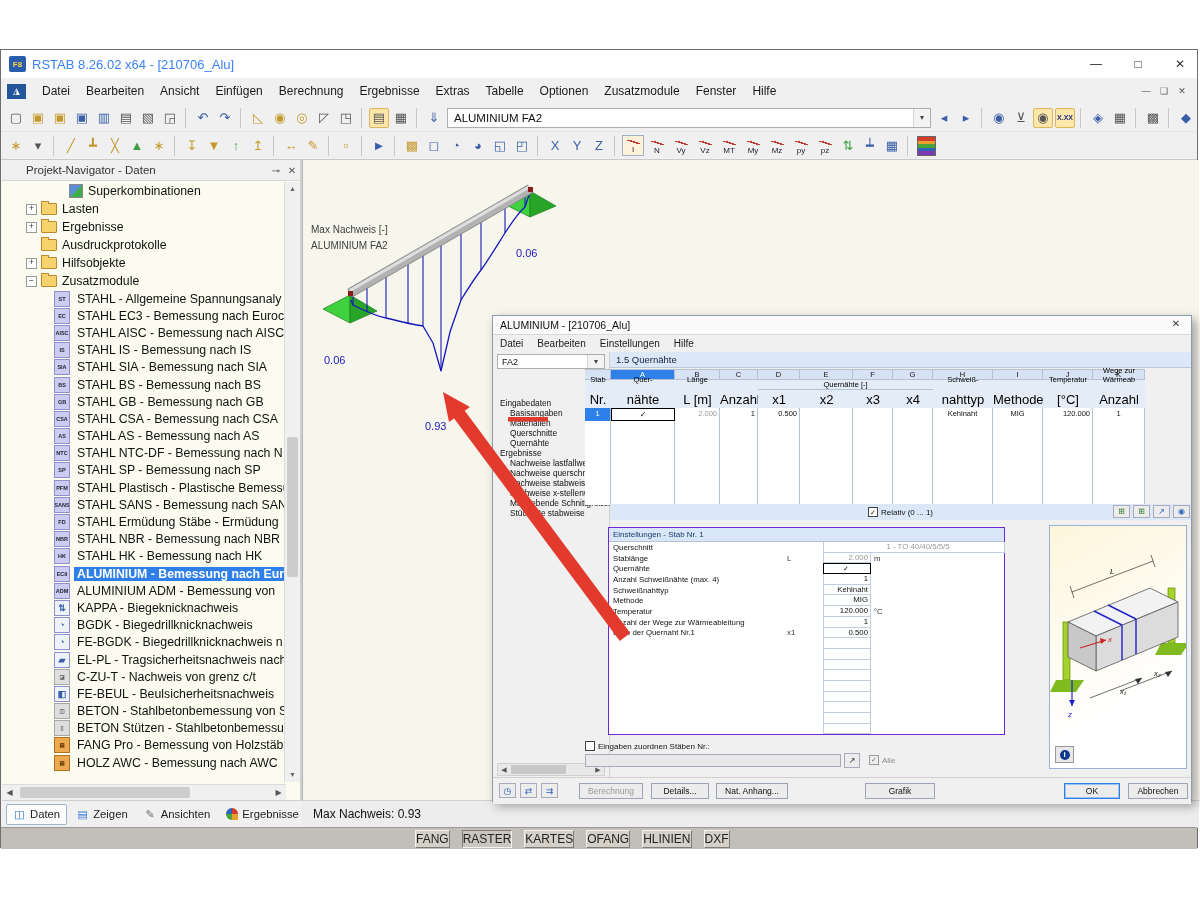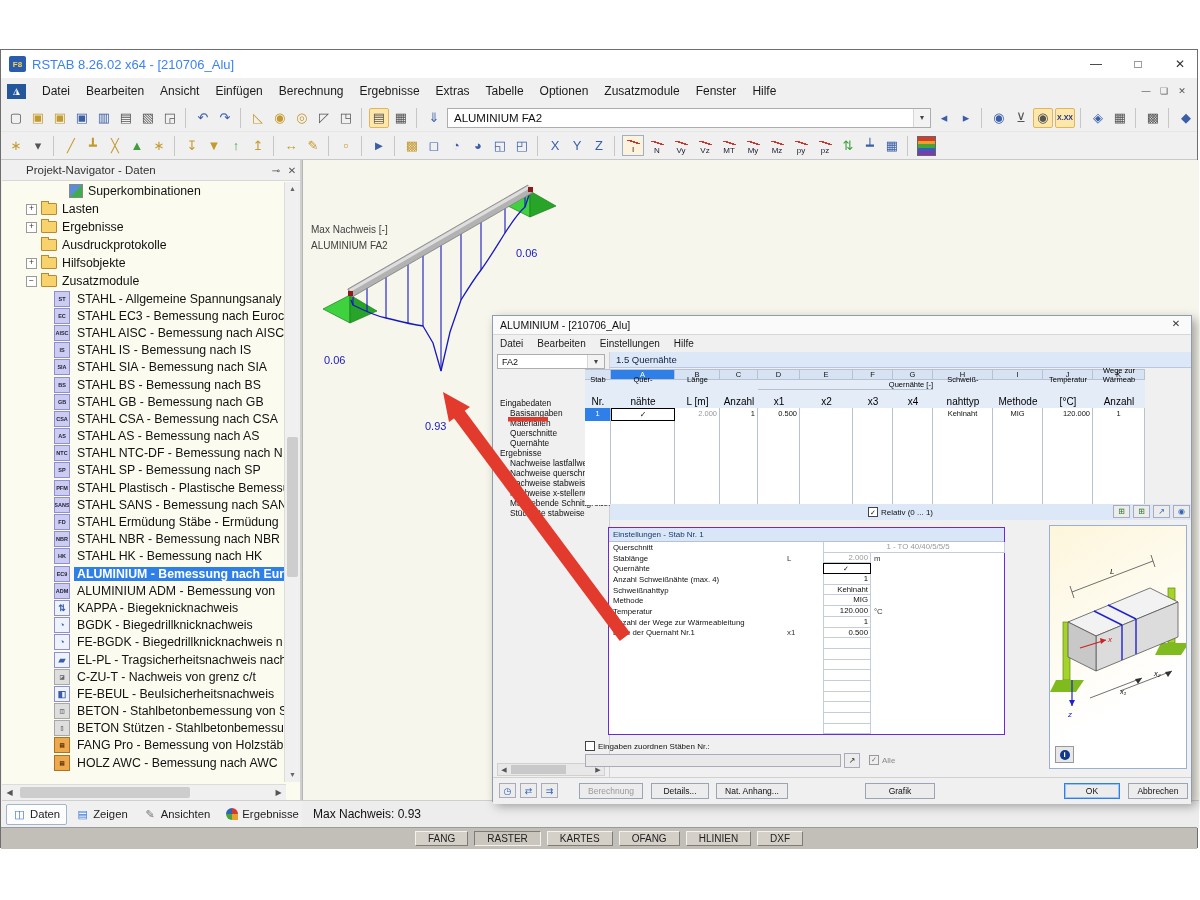--- a/index.html
+++ b/index.html
@@ -65,21 +65,21 @@
   .i-daten{color:#2f6fd0}.i-zeigen{color:#3a7edb}.i-ansicht{color:#777}
   .i-ergeb{background:conic-gradient(#d43b2b 0 25%,#e7a02c 25% 50%,#49a33b 50% 75%,#2f63b8 75% 100%);border-radius:50% 50% 0 50%;width:12px;height:12px}
   
   #viewport{position:absolute;left:301px;top:110px;width:896px;height:640px;background:#f7f6ec;border-left:1px solid #b5b5b5}
   #vcap{position:absolute;left:310px;top:172px;font-size:10px;color:#404040;line-height:16px;z-index:3}
   .vlabel{position:absolute;font-size:11px;color:#1818c0;z-index:3}
   #vstatusline{position:absolute;left:1px;top:750px;left:301px;width:897px;height:27px;background:#ededed;border-top:1px solid #cfcfcf}
   #vstatus{position:absolute;left:11px;top:6px;font-size:12px;color:#111}
   
   #statusbar{position:absolute;left:0;top:777px;width:100%;height:21px;background:#c2bfb8;border-top:1px solid #9a9a9a;display:flex;align-items:center}
-  .sbtn{font-size:10px;color:#222;background:#d4d0c8;border:1px solid;border-color:#f4f2ee #7f7c76 #7f7c76 #f4f2ee;padding:1px 12px;margin-right:6px}
+  .sbtn{font-size:12px;color:#222;background:#d4d0c8;border:1px solid;border-color:#f4f2ee #7f7c76 #7f7c76 #f4f2ee;padding:1px 0;margin-right:12px}
   .sbtn.pressed{border-color:#7f7c76 #f4f2ee #f4f2ee #7f7c76;background:#cac6be}
   #sbspacer{width:414px;flex:0 0 auto}
   
   #dialog{position:absolute;left:492px;top:315px;width:700px;height:487px;background:#f0f0f0;border:1px solid #8e9cae;box-shadow:4px 4px 10px rgba(0,0,0,.35);z-index:20;box-sizing:border-box}
   #dtitle{position:absolute;left:0;top:0;width:100%;height:19px;background:#fafafa;border-bottom:1px solid #d8d8d8;display:flex;align-items:center;font-size:10.5px;color:#111;padding-left:7px;box-sizing:border-box}
   #dclose{position:absolute;right:4px;top:2px;width:22px;height:15px;text-align:center;font-size:10px;color:#333}
   #dmenu{position:absolute;left:0;top:19px;width:100%;height:16px;display:flex;align-items:center}
   .dmitm{font-size:10px;color:#1a1a1a;padding:0 7px}
   #dnavpane{position:absolute;left:2px;top:36px;width:114px;height:449px;background:#f0f0f0;border-right:1px solid #d0d0d0}
   #dcombo{position:absolute;left:2px;top:2px;width:108px;height:15px;font-size:9px;padding-left:4px}
@@ -98,23 +98,23 @@
   .lt.sel{background:#2e80e8;color:#fff}
   .hcbox{position:absolute;top:11px;height:28px;background:#e4ecf8;border-bottom:1px solid #b6c2d4}
   .dc{top:39px;height:13px;background:#fff;line-height:12px;padding:0 2px}
   .dc.num{text-align:right}.dc.ctr{text-align:center}.dc.gray{color:#999}
   .dc.rowsel{background:#2e80e8;color:#fff;text-align:center}
   .dc.cbfocus{border:1px solid #000;text-align:center;font-size:8px}
   .ec{top:52px;height:84px;background:#fff}
   .c0{left:0;width:26px}.c1{left:26px;width:64px}.c2{left:90px;width:45px}.c3{left:135px;width:38px}
   .c4{left:173px;width:42px}.c5{left:215px;width:53px}.c6{left:268px;width:40px}.c7{left:308px;width:40px}
   .c8{left:348px;width:60px}.c9{left:408px;width:50px}.c10{left:458px;width:50px}.c11{left:508px;width:52px}
-  .hl2{position:absolute;left:0;right:0;bottom:1px;font-size:10px;text-align:center}
+  .hl2{position:absolute;left:0;right:0;bottom:1px;font-size:13px;text-align:center}
   .hl1{position:absolute;left:0;right:0;bottom:24px;font-size:7.5px;text-align:center}
-  #hgrp{position:absolute;left:173px;top:11px;width:175px;height:10px;font-size:7.5px;text-align:right;background:#e4ecf8;border-bottom:1px solid #b6c2d4;box-sizing:border-box}
+  #hgrp{position:absolute;left:173px;top:11px;width:175px;height:10px;font-size:7.5px;text-align:center;background:#e4ecf8;border-bottom:1px solid #b6c2d4;box-sizing:border-box}
   
   #drelativ{position:absolute;left:117px;top:188px;width:581px;height:16px;background:#dce8f8;display:flex;align-items:center;justify-content:center;font-size:8px;color:#111}
   .cbx{display:inline-flex;width:8px;height:8px;border:1px solid #444;background:#fff;font-size:7px;line-height:7px;align-items:center;justify-content:center;margin-right:3px}
   #dminis{position:absolute;left:620px;top:189px;display:flex;gap:3px}
   .mini{width:17px;height:13px;background:#ececec;border:1px solid #aab;box-sizing:border-box;font-size:8px;display:flex;align-items:center;justify-content:center;color:#2a7a2a}
   .mini.blu{color:#2f63b8}
   
   #dsettings{position:absolute;left:115px;top:211px;width:397px;height:208px;background:#fff;border:1px solid #6d28d9;box-sizing:border-box}
   #dsethdr{height:13px;background:#d8e6f8;font-size:8px;color:#1a3a6a;padding-left:4px;line-height:13px;border-bottom:1px solid #b6c2d4}
   .srow{height:10.7px;display:flex;font-size:7.8px;color:#111;align-items:center}

